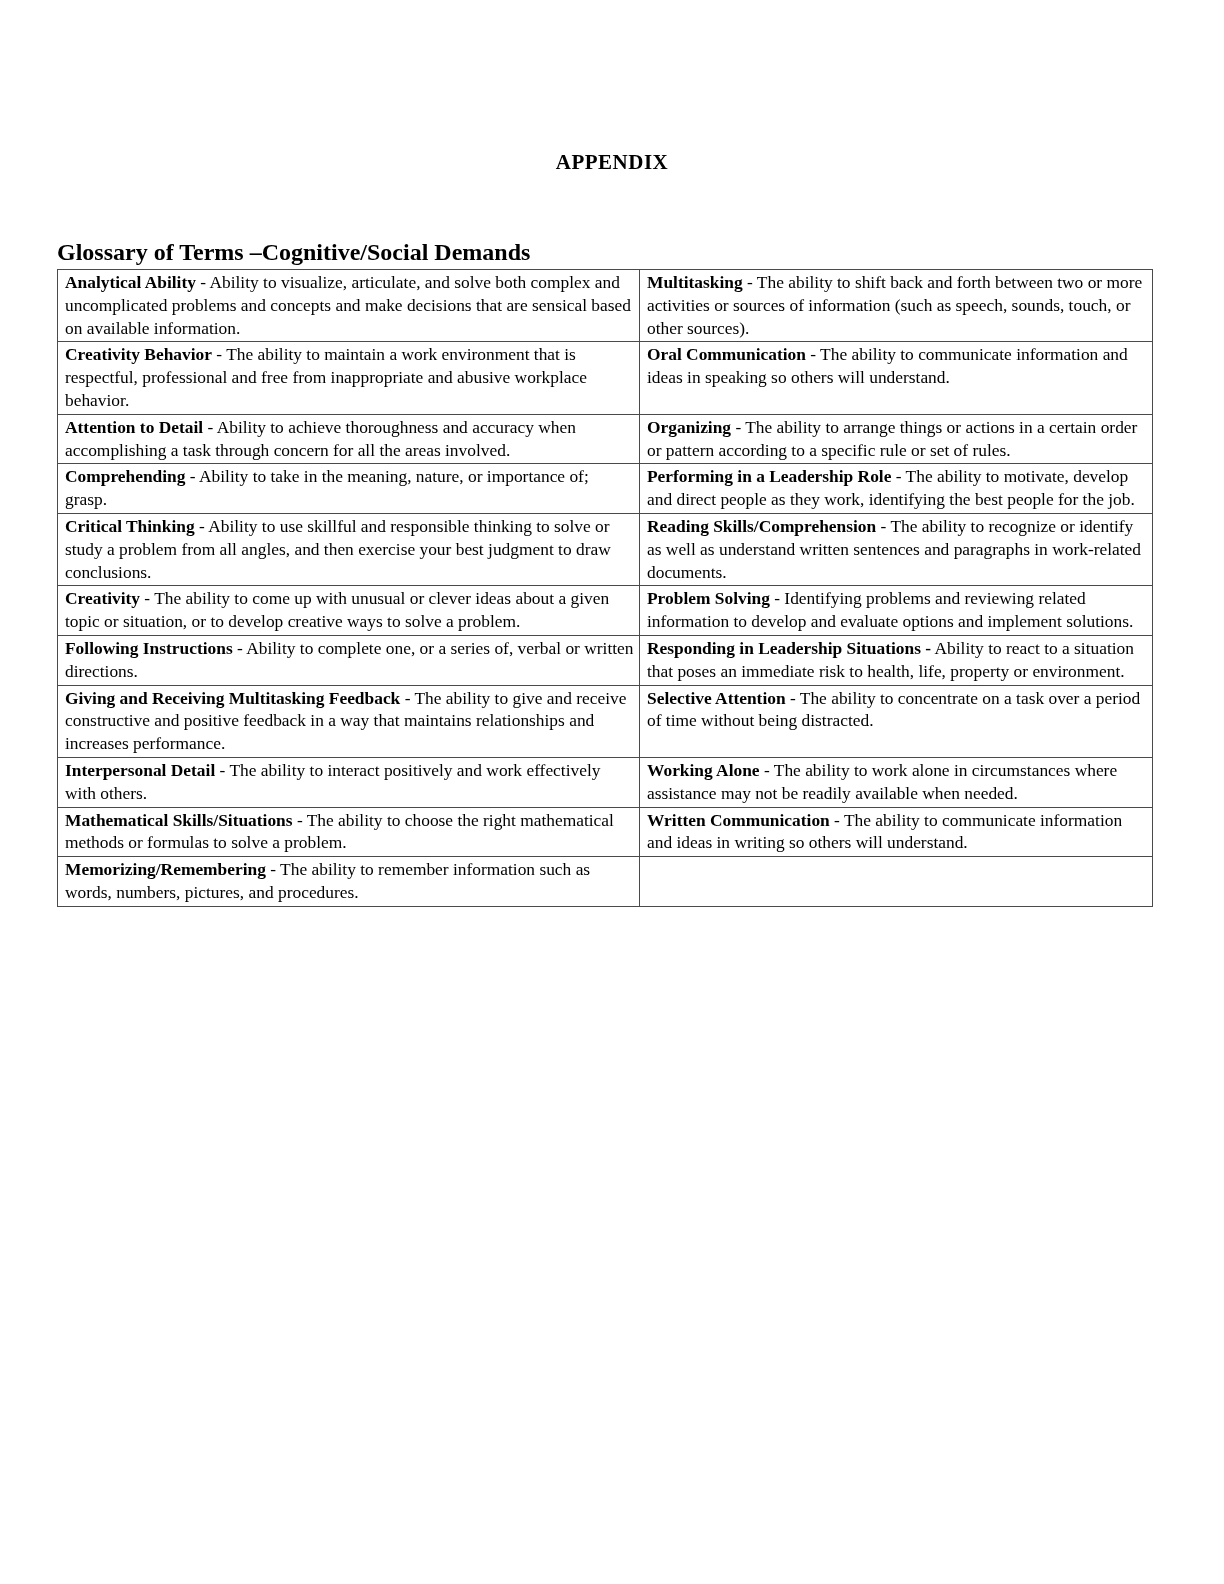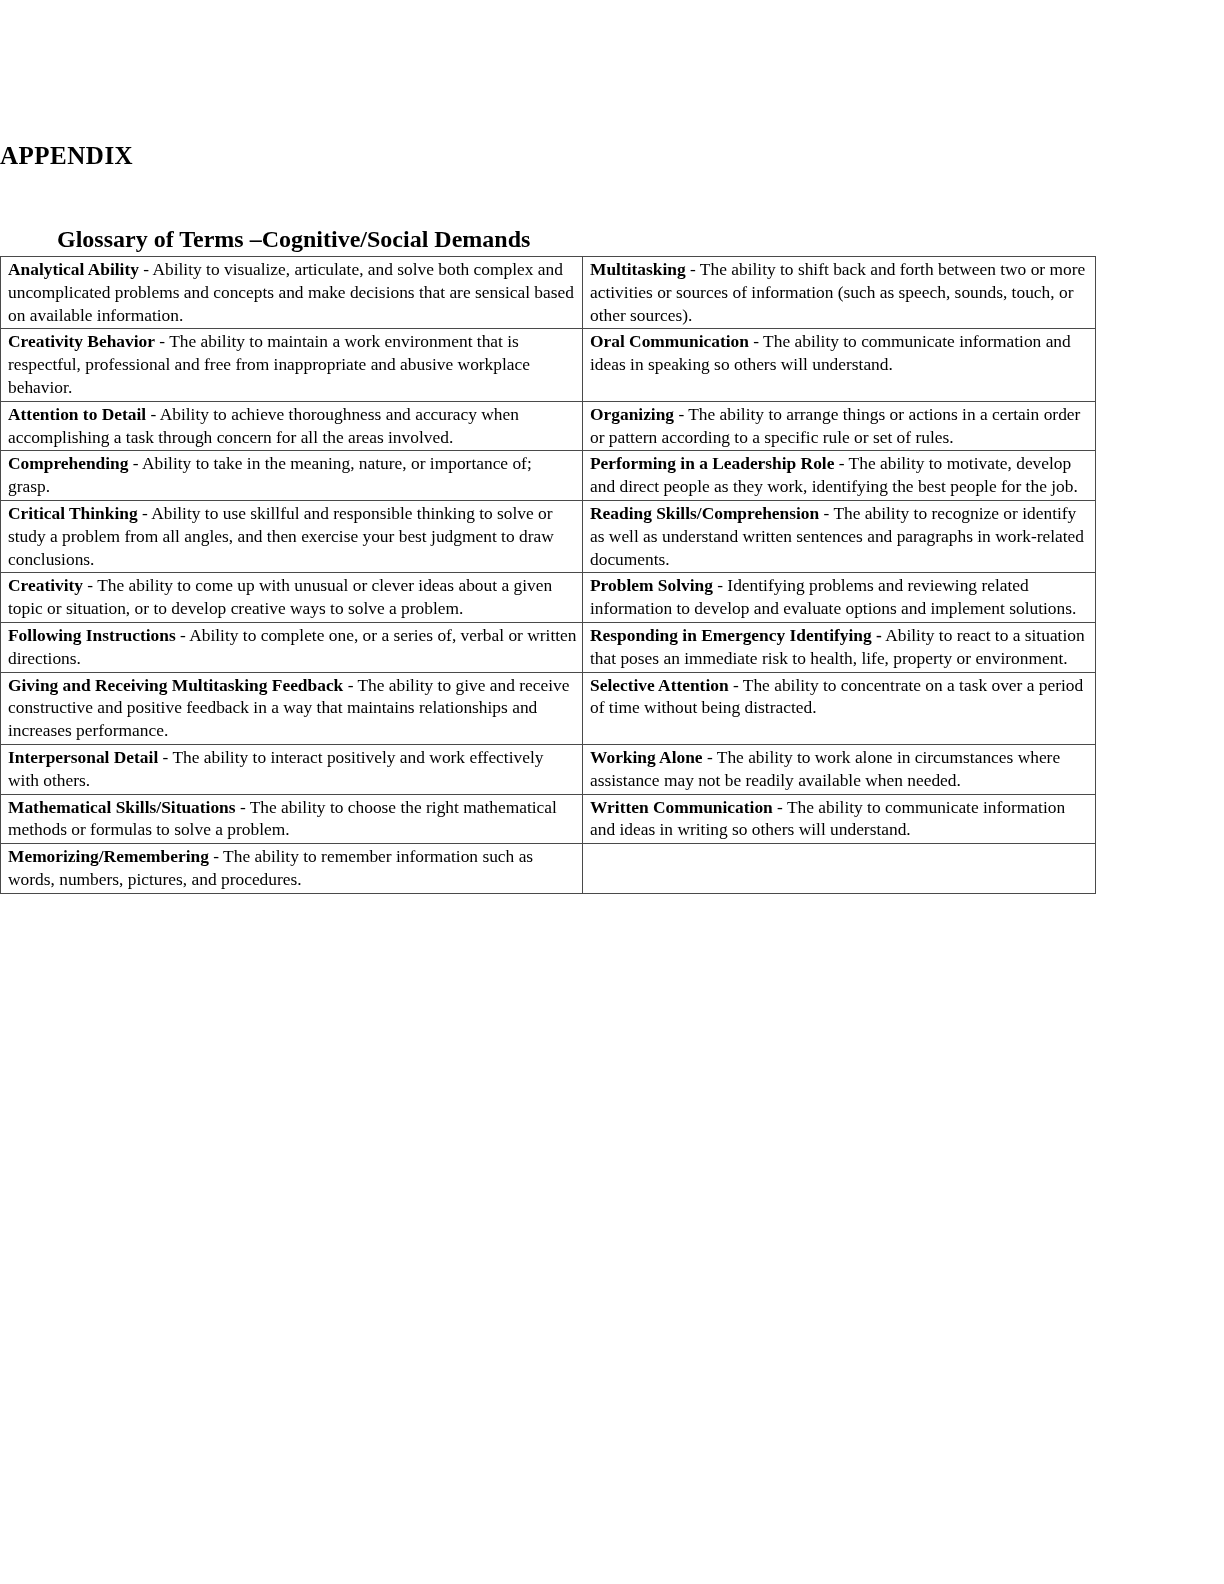--- a/index.html
+++ b/index.html
@@ -15,34 +15,35 @@
     color: #000000;
     overflow: hidden;
   }
   .page {
     position: relative;
     width: 1224px;
     height: 1584px;
     background: #ffffff;
   }
   .doc-title {
-    margin: 0;
+    margin: 8px;
     padding-top: 142px;
-    text-align: left;
-    font-size: 25px;
+    text-align: center;
+    font-size: 21px;
     font-weight: 700;
     letter-spacing: 0.5px;
   }
   .glossary-heading {
     margin: 0;
     padding: 56px 0 3px 57px;
     font-size: 24px;
     font-weight: 700;
   }
   table.glossary {
+    margin-left: 57px;
     width: 1095px;
     border-collapse: collapse;
     table-layout: fixed;
   }
   col.col-left  { width: 582px; }
   col.col-right { width: 513px; }
   td.cell {
     border: 1.5px solid #4a4a4a;
     vertical-align: top;
     padding: 1px 5px 2px 7px;
@@ -86,21 +87,21 @@
       <tr>
         <td class="cell"><span class="term">Critical Thinking</span><span class="def"> - Ability to use skillful and responsible thinking to solve or study a problem from all angles, and then exercise your best judgment to draw conclusions.</span></td>
         <td class="cell"><span class="term">Reading Skills/Comprehension</span><span class="def"> - The ability to recognize or identify as well as understand written sentences and paragraphs in work-related documents.</span></td>
       </tr>
       <tr>
         <td class="cell"><span class="term">Creativity</span><span class="def"> - The ability to come up with unusual or clever ideas about a given topic or situation, or to develop creative ways to solve a problem.</span></td>
         <td class="cell"><span class="term">Problem Solving</span><span class="def"> - Identifying problems and reviewing related information to develop and evaluate options and implement solutions.</span></td>
       </tr>
       <tr>
         <td class="cell"><span class="term">Following Instructions</span><span class="def"> - Ability to complete one, or a series of, verbal or written directions.</span></td>
-        <td class="cell"><span class="term">Responding in Emergency Identifying -</span><span class="def"> Ability to react to a situation that poses an immediate risk to health, life, property or environment.</span></td>
+        <td class="cell"><span class="term">Responding in Leadership Situations -</span><span class="def"> Ability to react to a situation that poses an immediate risk to health, life, property or environment.</span></td>
       </tr>
       <tr>
         <td class="cell"><span class="term">Giving and Receiving Multitasking Feedback</span><span class="def"> - The ability to give and receive constructive and positive feedback in a way that maintains relationships and increases performance.</span></td>
         <td class="cell"><span class="term">Selective Attention</span><span class="def"> - The ability to concentrate on a task over a period of time without being distracted.</span></td>
       </tr>
       <tr>
         <td class="cell"><span class="term">Interpersonal Detail</span><span class="def"> - The ability to interact positively and work effectively with others.</span></td>
         <td class="cell"><span class="term">Working Alone</span><span class="def"> - The ability to work alone in circumstances where assistance may not be readily available when needed.</span></td>
       </tr>
       <tr>

